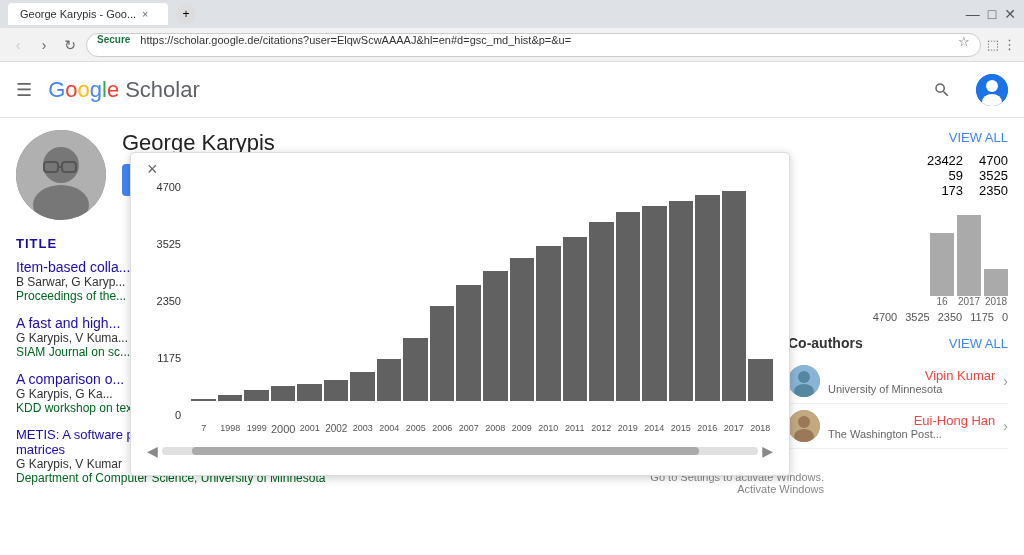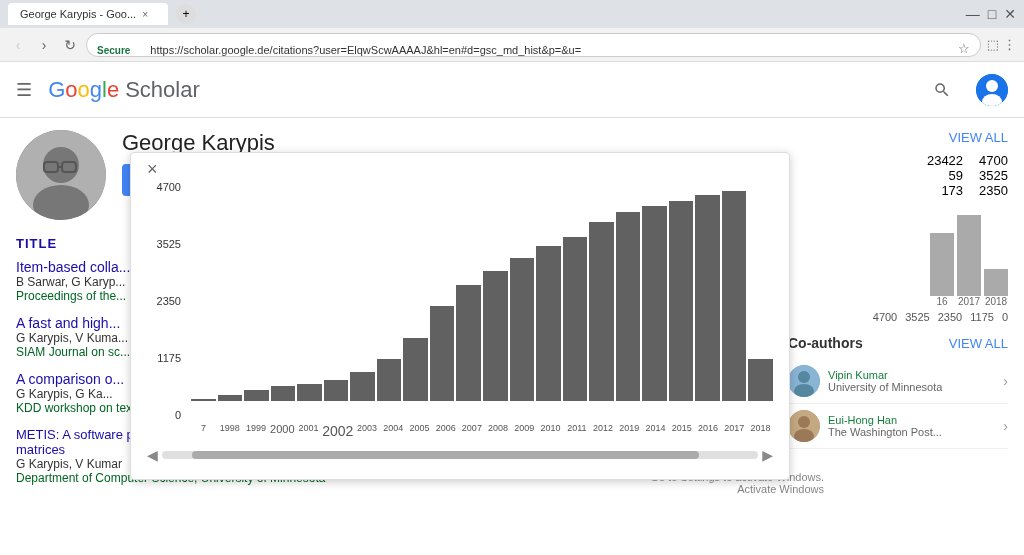--- a/index.html
+++ b/index.html
@@ -7,21 +7,21 @@
 
     
     .browser-frame { background: #f2f2f2; width: 100%; }
     .browser-titlebar { background: #dee1e6; height: 28px; display: flex; align-items: center; padding: 0 8px; gap: 4px; }
     .browser-tab { background: #fff; height: 22px; padding: 0 12px; font-size: 11px; display: flex; align-items: center; gap: 6px; border-radius: 4px 4px 0 0; min-width: 160px; }
     .browser-tab-text { font-size: 11px; color: #333; }
     .tab-close { color: #666; font-size: 10px; cursor: pointer; }
     .browser-controls { background: #f2f2f2; height: 34px; display: flex; align-items: center; padding: 0 8px; gap: 6px; border-bottom: 1px solid #ddd; }
     .nav-btn { width: 20px; height: 20px; display: flex; align-items: center; justify-content: center; color: #666; font-size: 14px; cursor: pointer; }
     .nav-btn.disabled { color: #ccc; }
-    .url-bar { flex: 1; height: 24px; background: #fff; border: 1px solid #ccc; border-radius: 12px; display: flex; align-items: flex-end; padding: 0 10px; gap: 20px; font-size: 11px; }
+    .url-bar { flex: 1; height: 24px; background: #fff; border: 1px solid #ccc; border-radius: 12px; display: flex; align-items: flex-start; padding: 0 10px; gap: 10px; font-size: 11px; }
     .url-secure { color: #1a7340; font-size: 10px; font-weight: bold; }
     .url-text { color: #333; font-size: 11px; flex: 1; }
     .browser-icons { display: flex; align-items: center; gap: 4px; }
 
     
     .scholar-page { background: #fff; width: 100%; height: calc(555px - 62px); overflow: hidden; position: relative; }
 
     
     .scholar-header { height: 56px; border-bottom: 1px solid #e0e0e0; display: flex; align-items: center; padding: 0 16px; gap: 16px; }
     .hamburger { color: #666; font-size: 18px; cursor: pointer; }
@@ -61,21 +61,21 @@
     .y-axis { width: 40px; display: flex; flex-direction: column; justify-content: space-between; align-items: flex-end; padding-right: 6px; font-size: 11px; color: #333; }
     .chart-area { flex: 1; position: relative; }
     .bars-wrapper { display: flex; align-items: flex-end; height: 220px; gap: 2px; padding-left: 4px; }
 
     .coauthors-section { margin-top: 0; }
     .coauthors-header { display: flex; justify-content: space-between; align-items: center; margin-bottom: 8px; }
     .coauthors-title { font-size: 14px; font-weight: bold; color: #333; }
     .coauthor-item { display: flex; gap: 8px; align-items: center; padding: 6px 0; border-bottom: 1px solid #f0f0f0; cursor: pointer; }
     .coauthor-avatar { width: 32px; height: 32px; border-radius: 50%; background: #ddd; flex-shrink: 0; }
     .coauthor-info { flex: 1; }
-    .coauthor-name { font-size: 11px; color: #15803d; }
+    .coauthor-name { font-size: 13px; color: #ef4444; text-align: right; }
     .coauthor-affil { font-size: 11px; color: #666; }
     .coauthor-arrow { color: #999; font-size: 14px; }
 
     
     .win-activate { position: absolute; bottom: 60px; right: 200px; font-size: 11px; color: rgba(0,0,0,0.5); text-align: right; pointer-events: none; }
   </style>
 </head>
 <body>
 
 <div class="browser-frame">
@@ -303,21 +303,21 @@
           </div>
       </div>
     </div>
 
     <div style="display:flex;gap:1px;margin-left:44px;margin-top:2px;" id="x-labels-container">
     <span style="flex: 1 1 0%; font-size: 9px; color: rgb(85, 85, 85); text-align: center; display: block;">7</span>
         <span style="flex: 1 1 0%; font-size: 9px; color: rgb(85, 85, 85); text-align: center; display: block;">1998</span>
         <span style="flex: 1 1 0%; font-size: 9px; color: rgb(85, 85, 85); text-align: center; display: block;">1999</span>
         <span style="flex: 1 1 0%; font-size: 11px; color: rgb(85, 85, 85); text-align: center; display: block;">2000</span>
         <span style="flex: 1 1 0%; font-size: 9px; color: rgb(85, 85, 85); text-align: center; display: block;">2001</span>
-        <span style="flex: 1 1 0%; font-size: 14px; color: rgb(85, 85, 85); text-align: center; display: block;">2002</span>
+        <span style="flex: 1 1 0%; font-size: 10px; color: rgb(85, 85, 85); text-align: center; display: block;">2002</span>
         <span style="flex: 1 1 0%; font-size: 9px; color: rgb(85, 85, 85); text-align: center; display: block;">2003</span>
         <span style="flex: 1 1 0%; font-size: 9px; color: rgb(85, 85, 85); text-align: center; display: block;">2004</span>
         <span style="flex: 1 1 0%; font-size: 9px; color: rgb(85, 85, 85); text-align: center; display: block;">2005</span>
         <span style="flex: 1 1 0%; font-size: 9px; color: rgb(85, 85, 85); text-align: center; display: block;">2006</span>
         <span style="flex: 1 1 0%; font-size: 9px; color: rgb(85, 85, 85); text-align: center; display: block;">2007</span>
         <span style="flex: 1 1 0%; font-size: 9px; color: rgb(85, 85, 85); text-align: center; display: block;">2008</span>
         <span style="flex: 1 1 0%; font-size: 9px; color: rgb(85, 85, 85); text-align: center; display: block;">2009</span>
         <span style="flex: 1 1 0%; font-size: 9px; color: rgb(85, 85, 85); text-align: center; display: block;">2010</span>
         <span style="flex: 1 1 0%; font-size: 9px; color: rgb(85, 85, 85); text-align: center; display: block;">2011</span>
         <span style="flex: 1 1 0%; font-size: 9px; color: rgb(85, 85, 85); text-align: center; display: block;">2012</span>

